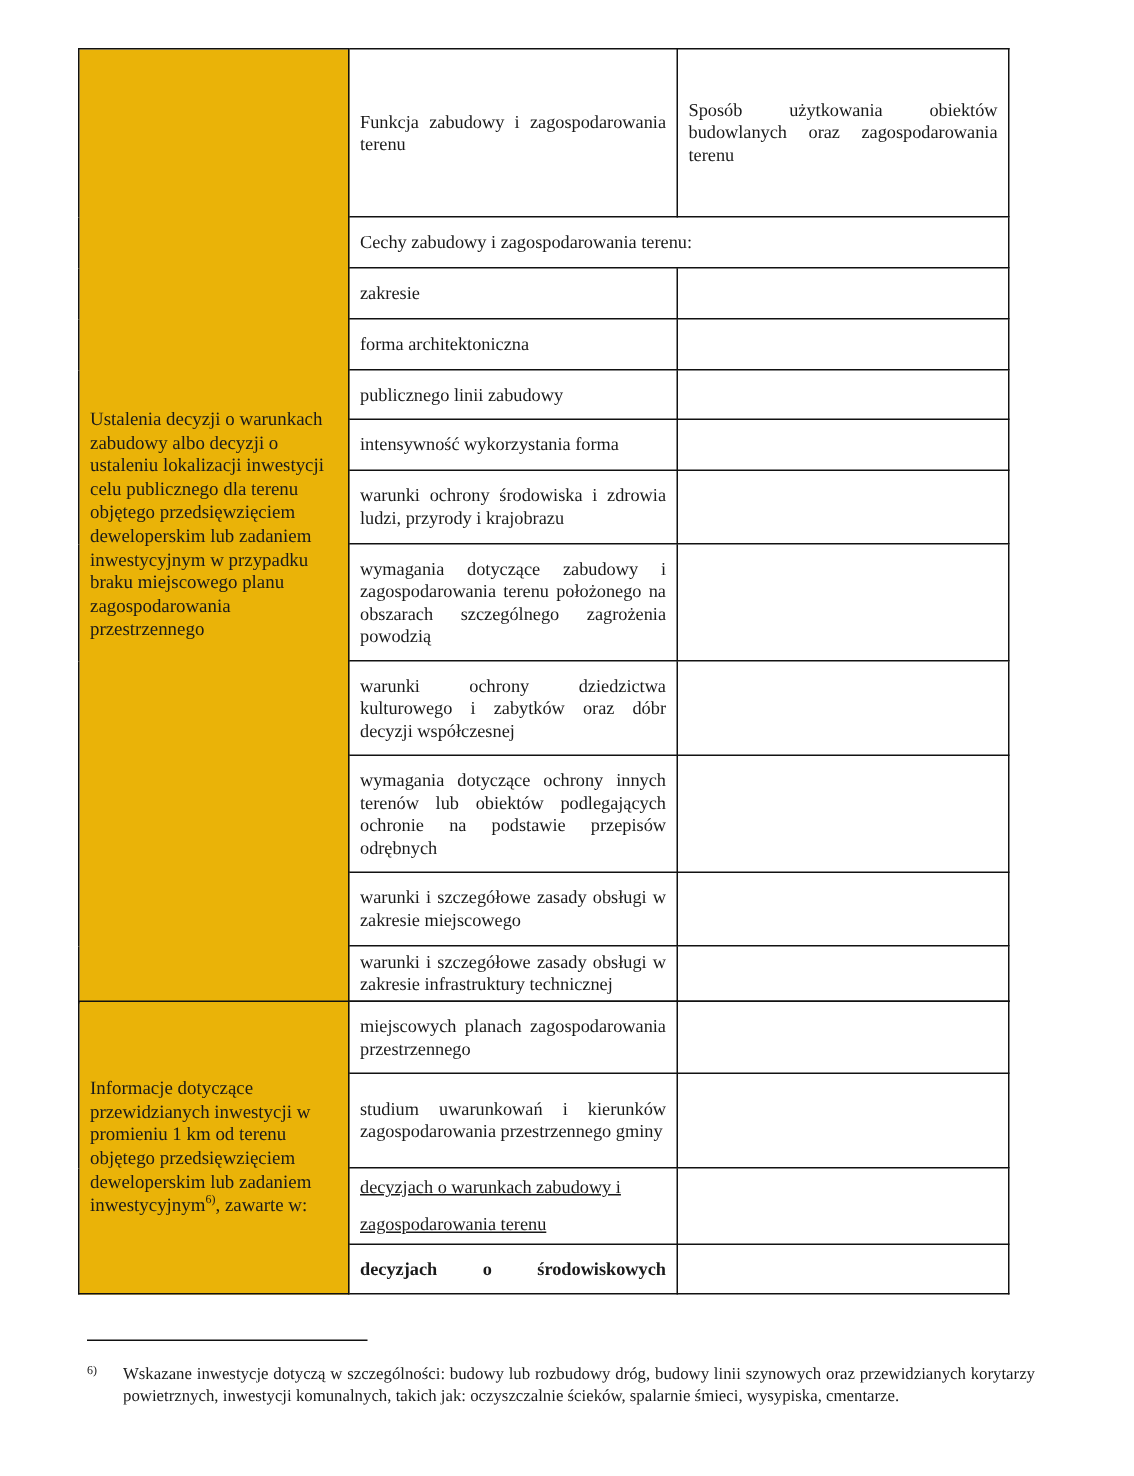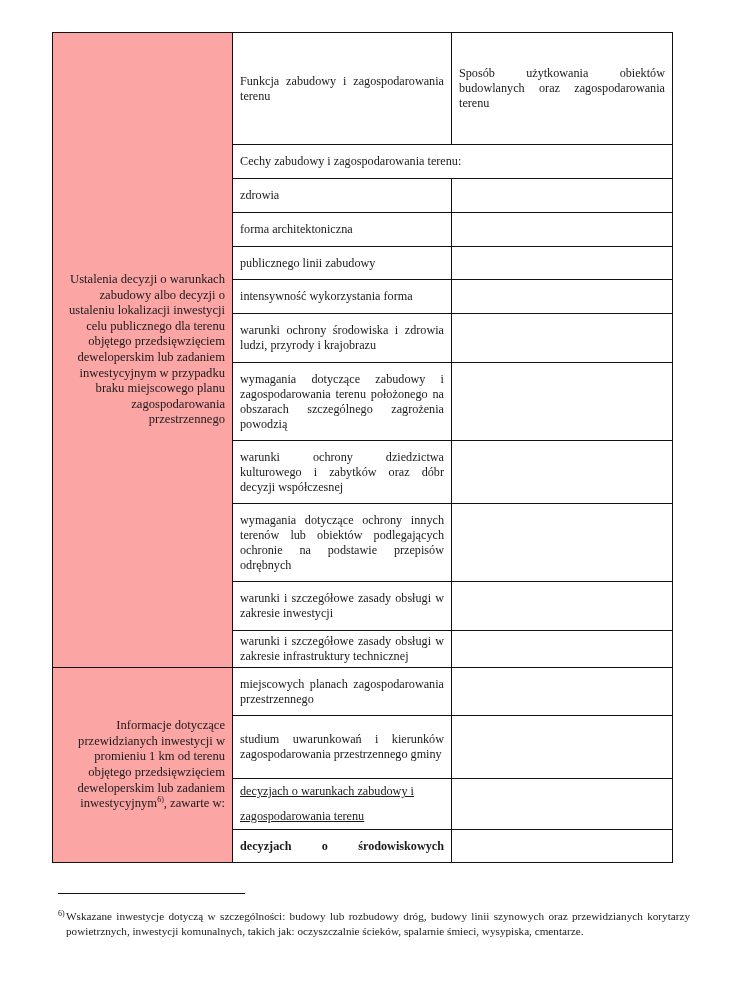--- a/index.html
+++ b/index.html
@@ -2,29 +2,29 @@
 <html><head>
 <meta charset="utf-8">
 <style>
   html, body { margin: 0; padding: 0; background: #ffffff; }
   body { width: 756px; height: 984px; position: relative; overflow: hidden;
          font-family: "Liberation Serif", "DejaVu Serif", serif; color: #1a1a1a; }
   .page { position: absolute; left: 0; top: 0; width: 756px; height: 984px; }
   table.form { position: absolute; left: 52px; top: 32px; width: 620px;
                border-collapse: collapse; table-layout: fixed; font-size: 12.2px; line-height: 15px; }
   table.form td { border: 1.6px solid #111; vertical-align: middle; padding: 3px 7px; }
-  td.label { background: #fca5a5; vertical-align: top; padding: 1px 6px; text-align: right; line-height: 15.6px; font-size: 12.6px; }
+  td.label { background: #eab308; vertical-align: top; padding: 1px 6px; text-align: left; line-height: 15.6px; font-size: 12.6px; }
   td.crit { text-align: justify; text-align-last: left; }
   td.crit.full { text-align-last: justify; font-weight: bold; }
   td.val { background: #fff; }
   .sup { font-size: 8px; vertical-align: super; line-height: 0; }
   .fn-rule { position: absolute; left: 58px; top: 893px; width: 187px; height: 1px; background: #111; }
   .footnote { position: absolute; left: 58px; top: 909px; width: 632px; font-size: 11.2px; line-height: 15px; }
   .footnote .mark { position: absolute; left: 0; top: -3px; font-size: 8px; }
-  .footnote .text { margin-left: 8px; text-align: justify; }
+  .footnote .text { margin-left: 24px; text-align: justify; }
 </style>
 </head>
 <body>
 
 <div class="page">
   <table class="form">
     <colgroup>
       <col style="width:180px">
       <col style="width:219px">
       <col style="width:221px">
@@ -33,21 +33,21 @@
 
       <tr style="height:112px">
         <td class="label" rowspan="13">Ustalenia decyzji o warunkach zabudowy albo decyzji o ustaleniu lokalizacji inwestycji celu publicznego dla terenu objętego przedsięwzięciem deweloperskim lub zadaniem inwestycyjnym w przypadku braku miejscowego planu zagospodarowania przestrzennego</td>
         <td class="crit">Funkcja zabudowy i zagospodarowania terenu</td>
         <td class="crit">Sposób użytkowania obiektów budowlanych oraz zagospodarowania terenu</td>
       </tr>
       <tr style="height:34px">
         <td colspan="2">Cechy zabudowy i zagospodarowania terenu:</td>
       </tr>
       <tr style="height:34px">
-        <td class="crit">zdrowia</td>
+        <td class="crit">zakresie</td>
         <td class="val"></td>
       </tr>
       <tr style="height:34px">
         <td class="crit">forma architektoniczna</td>
         <td class="val"></td>
       </tr>
       <tr style="height:33px">
         <td class="crit">publicznego linii zabudowy</td>
         <td class="val"></td>
       </tr>
@@ -65,21 +65,21 @@
       </tr>
       <tr style="height:63px">
         <td class="crit">warunki ochrony dziedzictwa kulturowego i zabytków oraz dóbr decyzji współczesnej</td>
         <td class="val"></td>
       </tr>
       <tr style="height:78px">
         <td class="crit">wymagania dotyczące ochrony innych terenów lub obiektów podlegających ochronie na podstawie przepisów odrębnych</td>
         <td class="val"></td>
       </tr>
       <tr style="height:49px">
-        <td class="crit">warunki i szczegółowe zasady obsługi w zakresie inwestycji</td>
+        <td class="crit">warunki i szczegółowe zasady obsługi w zakresie miejscowego</td>
         <td class="val"></td>
       </tr>
       <tr style="height:36px">
         <td class="crit">warunki i szczegółowe zasady obsługi w zakresie infrastruktury technicznej</td>
         <td class="val"></td>
       </tr>
       <tr style="height:0px"></tr>
 
       <tr style="height:48px">
         <td class="label" rowspan="4">

